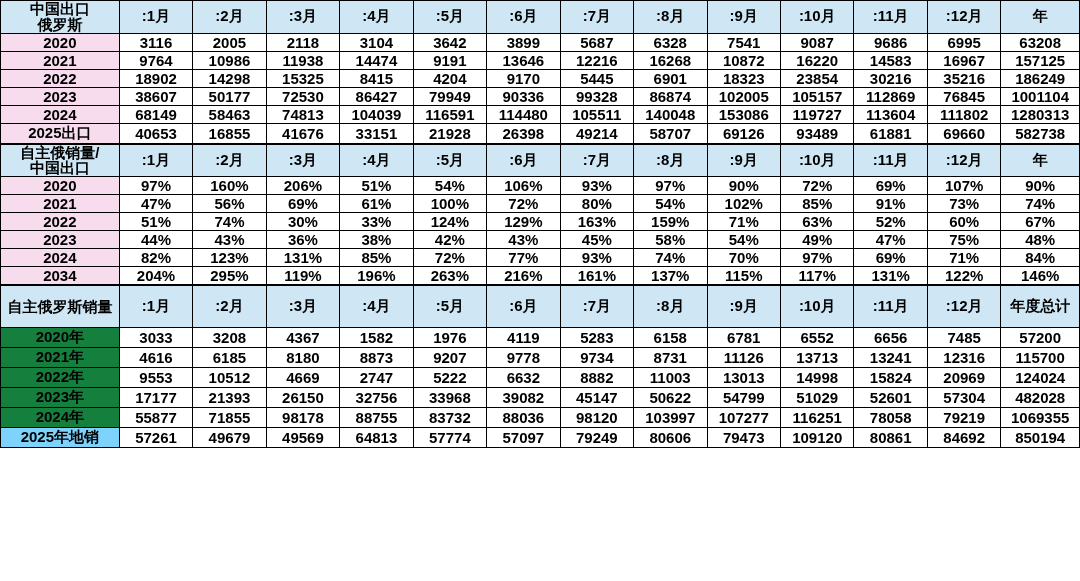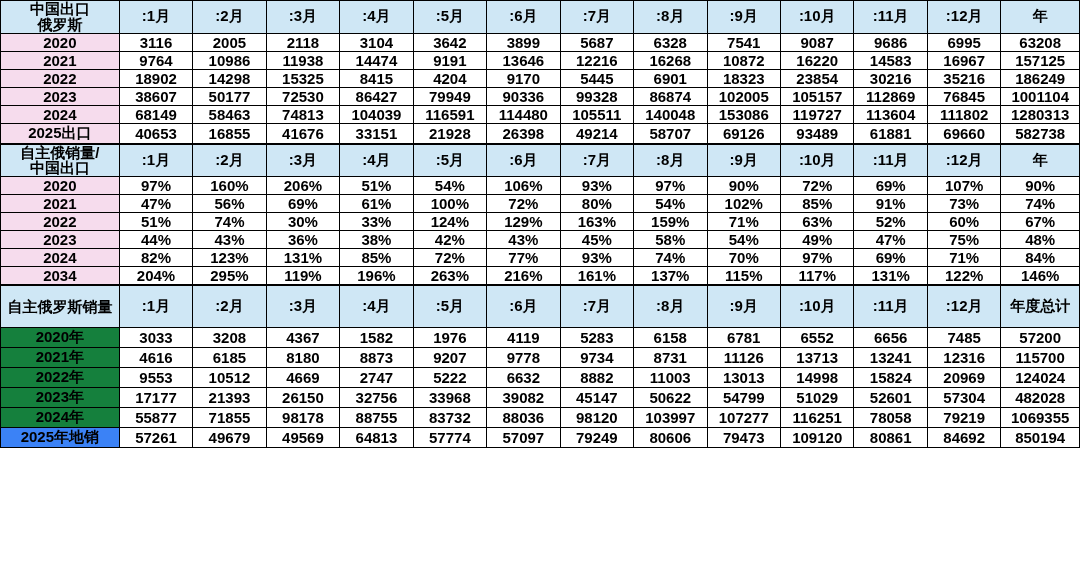--- a/index.html
+++ b/index.html
@@ -43,21 +43,21 @@
   
   .ylabel-plain { background: #15803d; font-size: 16px; font-weight: normal; }
 
   
   .dat { background: #ffffff; font-weight: normal; font-size: 15px; }
   .dat-b { background: #ffffff; font-weight: bold; font-size: 15px; }
 
   
   .red { color: #ff0000; margin-left: 12px; }
   .redlabel { background: #f6dced; color: #ff0000; font-weight: bold; font-size: 16px; margin-top: 29px; }
-  .redlabel-plain { background: #3b82f6; color: #ff0000; font-weight: normal; font-size: 16px; }
+  .redlabel-plain { background: #7dd3fc; color: #ff0000; font-weight: normal; font-size: 16px; }
 
   .row-h1 td { height: 42px; }
   .row-two td { height: 30px; }
   .two-line { line-height: 1.05; }
   .hdr-left { text-align: center; }
 </style>
 </head>
 <body>
 
 <div id="sheet">

